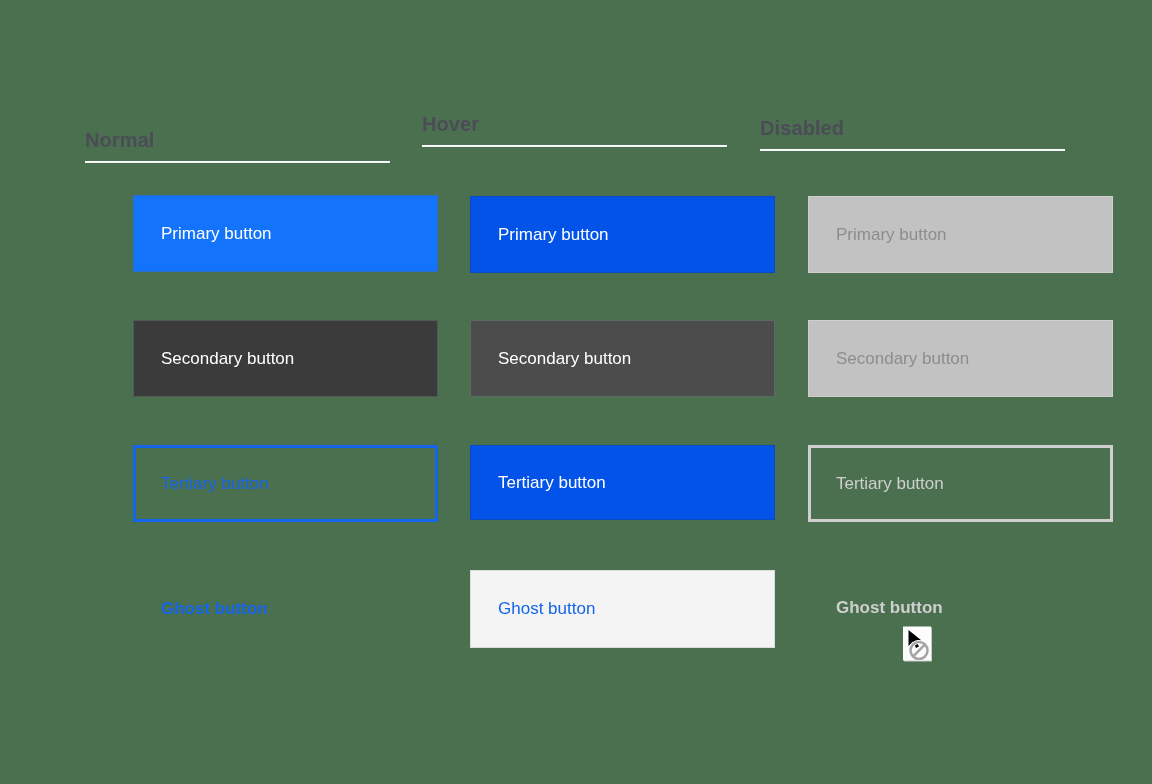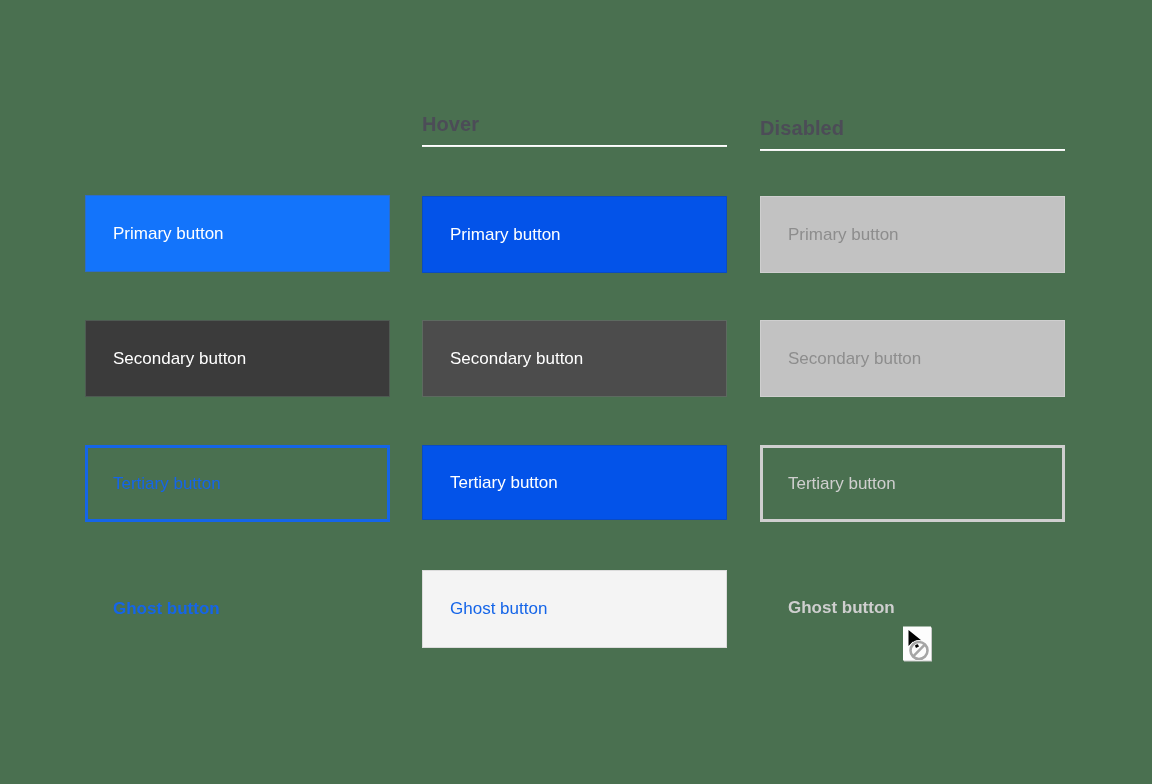--- a/index.html
+++ b/index.html
@@ -47,20 +47,21 @@
     position: absolute;
     display: flex;
     align-items: center;
     font-size: 17px;
     line-height: 20px;
     font-family: "Liberation Sans", sans-serif;
     padding-left: 27px;
     white-space: nowrap;
     border: 1px solid transparent;
     background: transparent;
+    margin-left: 48px;
   }
 
   
   .btn-primary-normal   { background:#1374fb; color:#ffffff; border-color:#2c6cc9; }
   .btn-primary-hover    { background:#0353e9; color:#ffffff; border-color:#0a4bc4; }
   .btn-primary-disabled { background:#c2c2c2; color:#8d8d8d; border-color:#cfcfcf; }
 
   
   .btn-secondary-normal   { background:#3b3b3b; color:#ffffff; border-color:#4e5a52; }
   .btn-secondary-hover    { background:#4c4c4c; color:#ffffff; border-color:#5d6a60; }
@@ -82,20 +83,24 @@
     width: 32px;
     height: 40px;
     pointer-events: none;
   }
 </style>
 </head>
 <body style="background: rgb(74, 112, 80);">
 
 <div class="canvas">
 
+  <div class="col-header" style="left:85px; top:128px;">
+    <div class="label">Normal</div>
+    <div class="rule"></div>
+  </div>
 
   <div class="col-header" style="left:422px; top:112px;">
     <div class="label">Hover</div>
     <div class="rule"></div>
   </div>
 
   <div class="col-header" style="left:760px; top:116px;">
     <div class="label">Disabled</div>
     <div class="rule"></div>
   </div>

